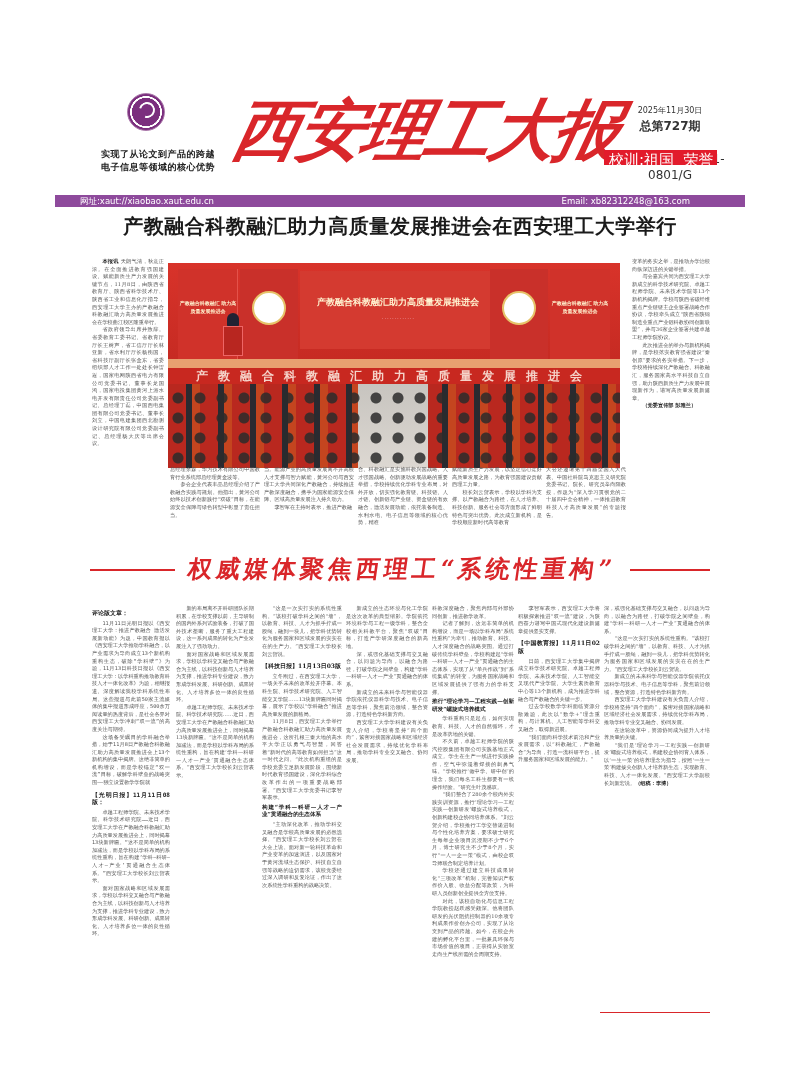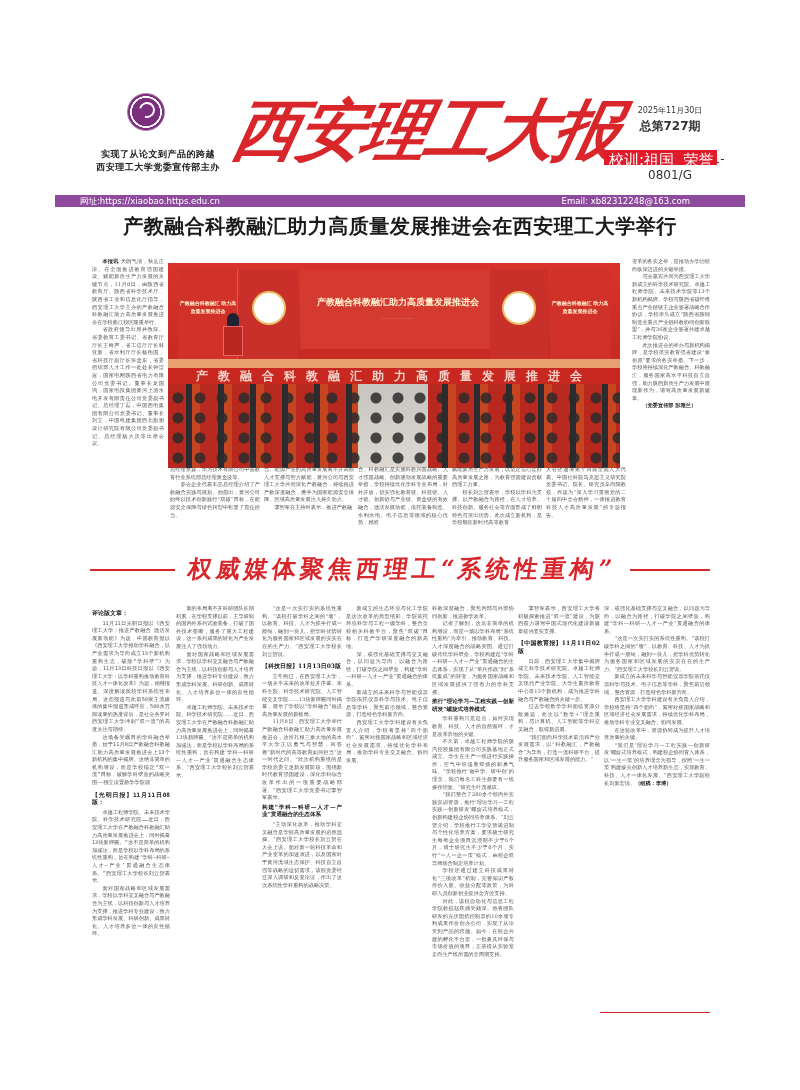--- a/index.html
+++ b/index.html
@@ -76,33 +76,33 @@
 </style>
 </head>
 <body>
 
 <div class="masthead">
   <div class="logo">
     <div class="logo-inner"></div>
   </div>
   <div class="sponsor">
     <div>实现了从论文到产品的跨越</div>
-    <div>西安理工大学党委宣传部主办</div>
+    <div>电子信息等领域的核心优势</div>
   </div>
   <div class="title-calli">西安理工大报</div>
   <div class="issue-block">
     <div class="issue-date">2025年11月30日</div>
     <div class="issue-num">总第727期</div>
     <div class="issue-cn">国内统一刊号CN61-0801/G</div>
   </div>
 </div>
 <div class="motto">校训:祖国  荣誉  责任</div>
 
 <div class="urlbar">
-  <span class="url">网址:https://xiaobao.https.edu.cn</span>
+  <span class="url">网址:xaut://xiaobao.xaut.edu.cn</span>
   <span class="email">Email: xb82312248@163.com</span>
 </div>
 
 <h1 class="headline">产教融合科教融汇助力高质量发展推进会在西安理工大学举行</h1>
 
 <div class="col-text" style="left:92px; top:258px; width:72px; height:292px;">
   <p><span class="lead">本报讯</span> <span>天朗气清，秋意正浓。在全面推进教育强国建设、赋能新质生产力发展的关键节点，11月8日，由陕西省教育厅、陕西省科学技术厅、陕西省工业和信息化厅指导，西安理工大学主办的产教融合科教融汇助力高质量发展推进会在学校曲江校区隆重举行。</span></p>
   <p>省政府领导出席并致辞。省委教育工委书记、省教育厅厅长王树声，省工信厅厅长林亚新，省水利厅厅长杨衡国，省科技厅副厅长张金东，省委组织部人才工作一处处长钟雷霆，国家电网陕西省电力有限公司党委书记、董事长龙国鸿，国家电投集团黄河上游水电开发有限责任公司党委副书记、总经理丁磊，中国西电集团有限公司党委书记、董事长刘立，中国电建集团西北勘测设计研究院有限公司党委副书记、总经理杨大庆等出席会议。</p>
 </div>
 

